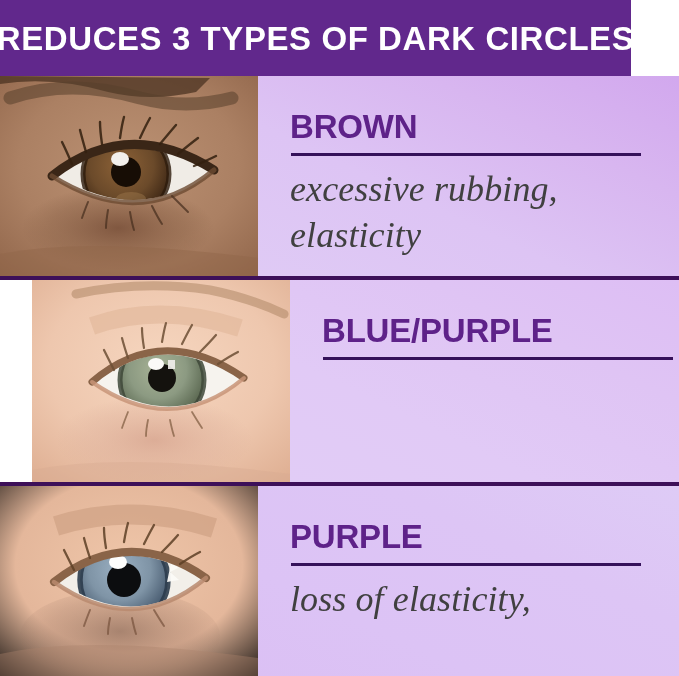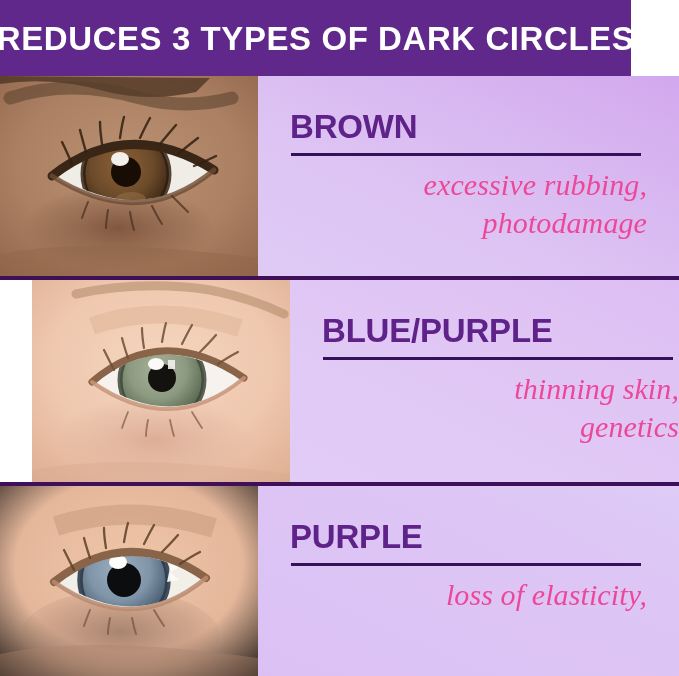--- a/index.html
+++ b/index.html
@@ -46,21 +46,20 @@
     position: absolute;
     left: 0; top: 76px;
     width: 679px;
     height: 600px;
   }
   .row {
     position: relative;
     width: 679px;
     display: flex;
     overflow: hidden;
-    text-align: right;
   }
   .row-1 { height: 200px; }
   .row-2 { height: 202px; padding-left: 32px; }
   .row-3 { height: 198px; }
 
   .divider {
     width: 679px;
     height: 4px;
     background: #3d1059;
     position: relative;
@@ -118,24 +117,24 @@
     right: 0;
     top: 77px;
     height: 3px;
     background: #35115a;
   }
   .cat-desc {
     position: absolute;
     left: 0;
     right: -6px;
     top: 90px;
-    color: #ec4899;
+    color: #404040;
     font-family: "Liberation Serif", serif;
     font-style: italic;
-    font-size: 30px;
+    font-size: 36px;
     line-height: 1.28;
     letter-spacing: 0.1px;
   }
 </style>
 </head>
 <body>
 
 <div class="infographic">
 
   <div class="header-bar">
@@ -201,21 +200,21 @@
           <path d="M0 178 Q90 160 258 182 L258 200 L0 200 Z" fill="#906749" opacity="0.45"></path>
         </svg>
       </div>
       <div class="panel p1">
         <div class="panel-bg"></div>
         <div class="panel-inner">
           <div class="cat-title">BROWN</div>
           <div class="cat-rule"></div>
           <div class="cat-desc">
             <div>excessive rubbing,</div>
-            <div>photodamage</div>
+            <div>elasticity</div>
           </div>
         </div>
       </div>
     </div>
 
     <div class="divider"></div>
 
     <div class="row row-2">
       <div class="photo">
         <svg viewBox="0 0 258 202" preserveAspectRatio="none">
@@ -269,24 +268,20 @@
               <path d="M160 132 Q166 142 170 148"></path>
           </g>
           <path d="M0 190 Q90 172 258 194 L258 202 L0 202 Z" fill="#d8ab91" opacity="0.4"></path>
         </svg>
       </div>
       <div class="panel p2">
         <div class="panel-bg"></div>
         <div class="panel-inner">
           <div class="cat-title">BLUE/PURPLE</div>
           <div class="cat-rule"></div>
-          <div class="cat-desc">
-            <div>thinning skin,</div>
-            <div>genetics</div>
-          </div>
         </div>
       </div>
     </div>
 
     <div class="divider"></div>
 
     <div class="row row-3">
       <div class="photo">
         <svg viewBox="0 0 258 198" preserveAspectRatio="none">
           <defs>

